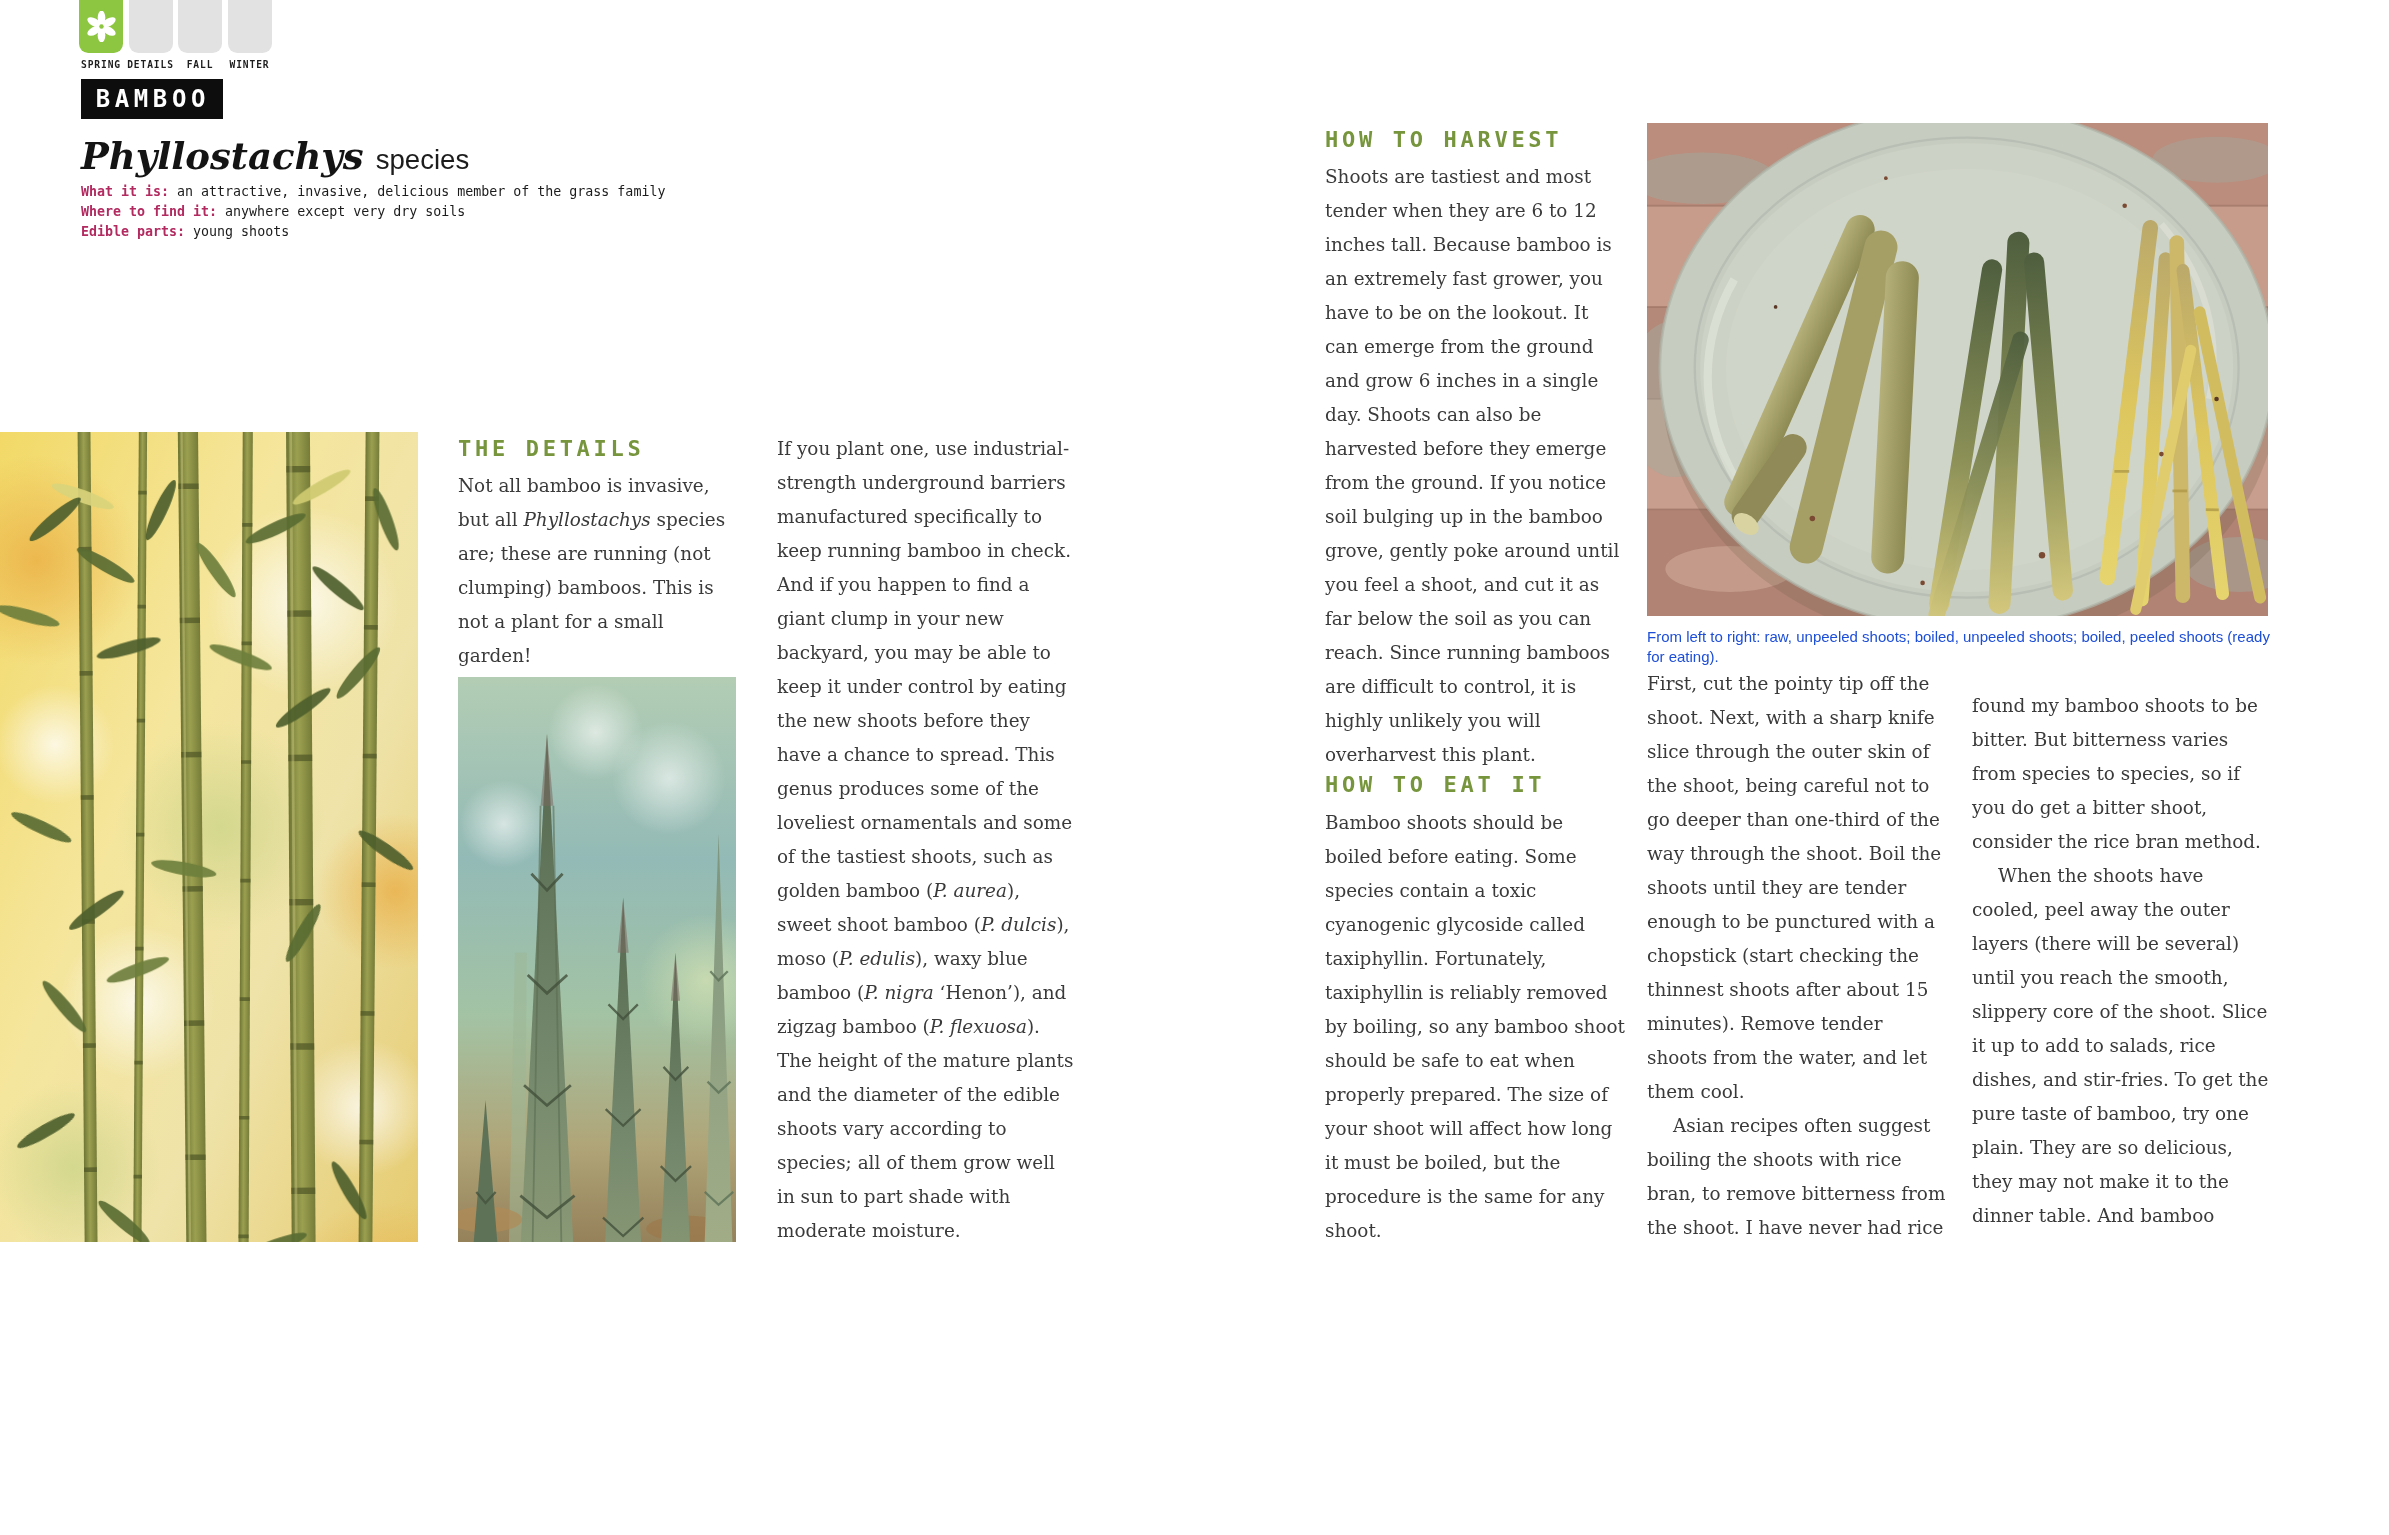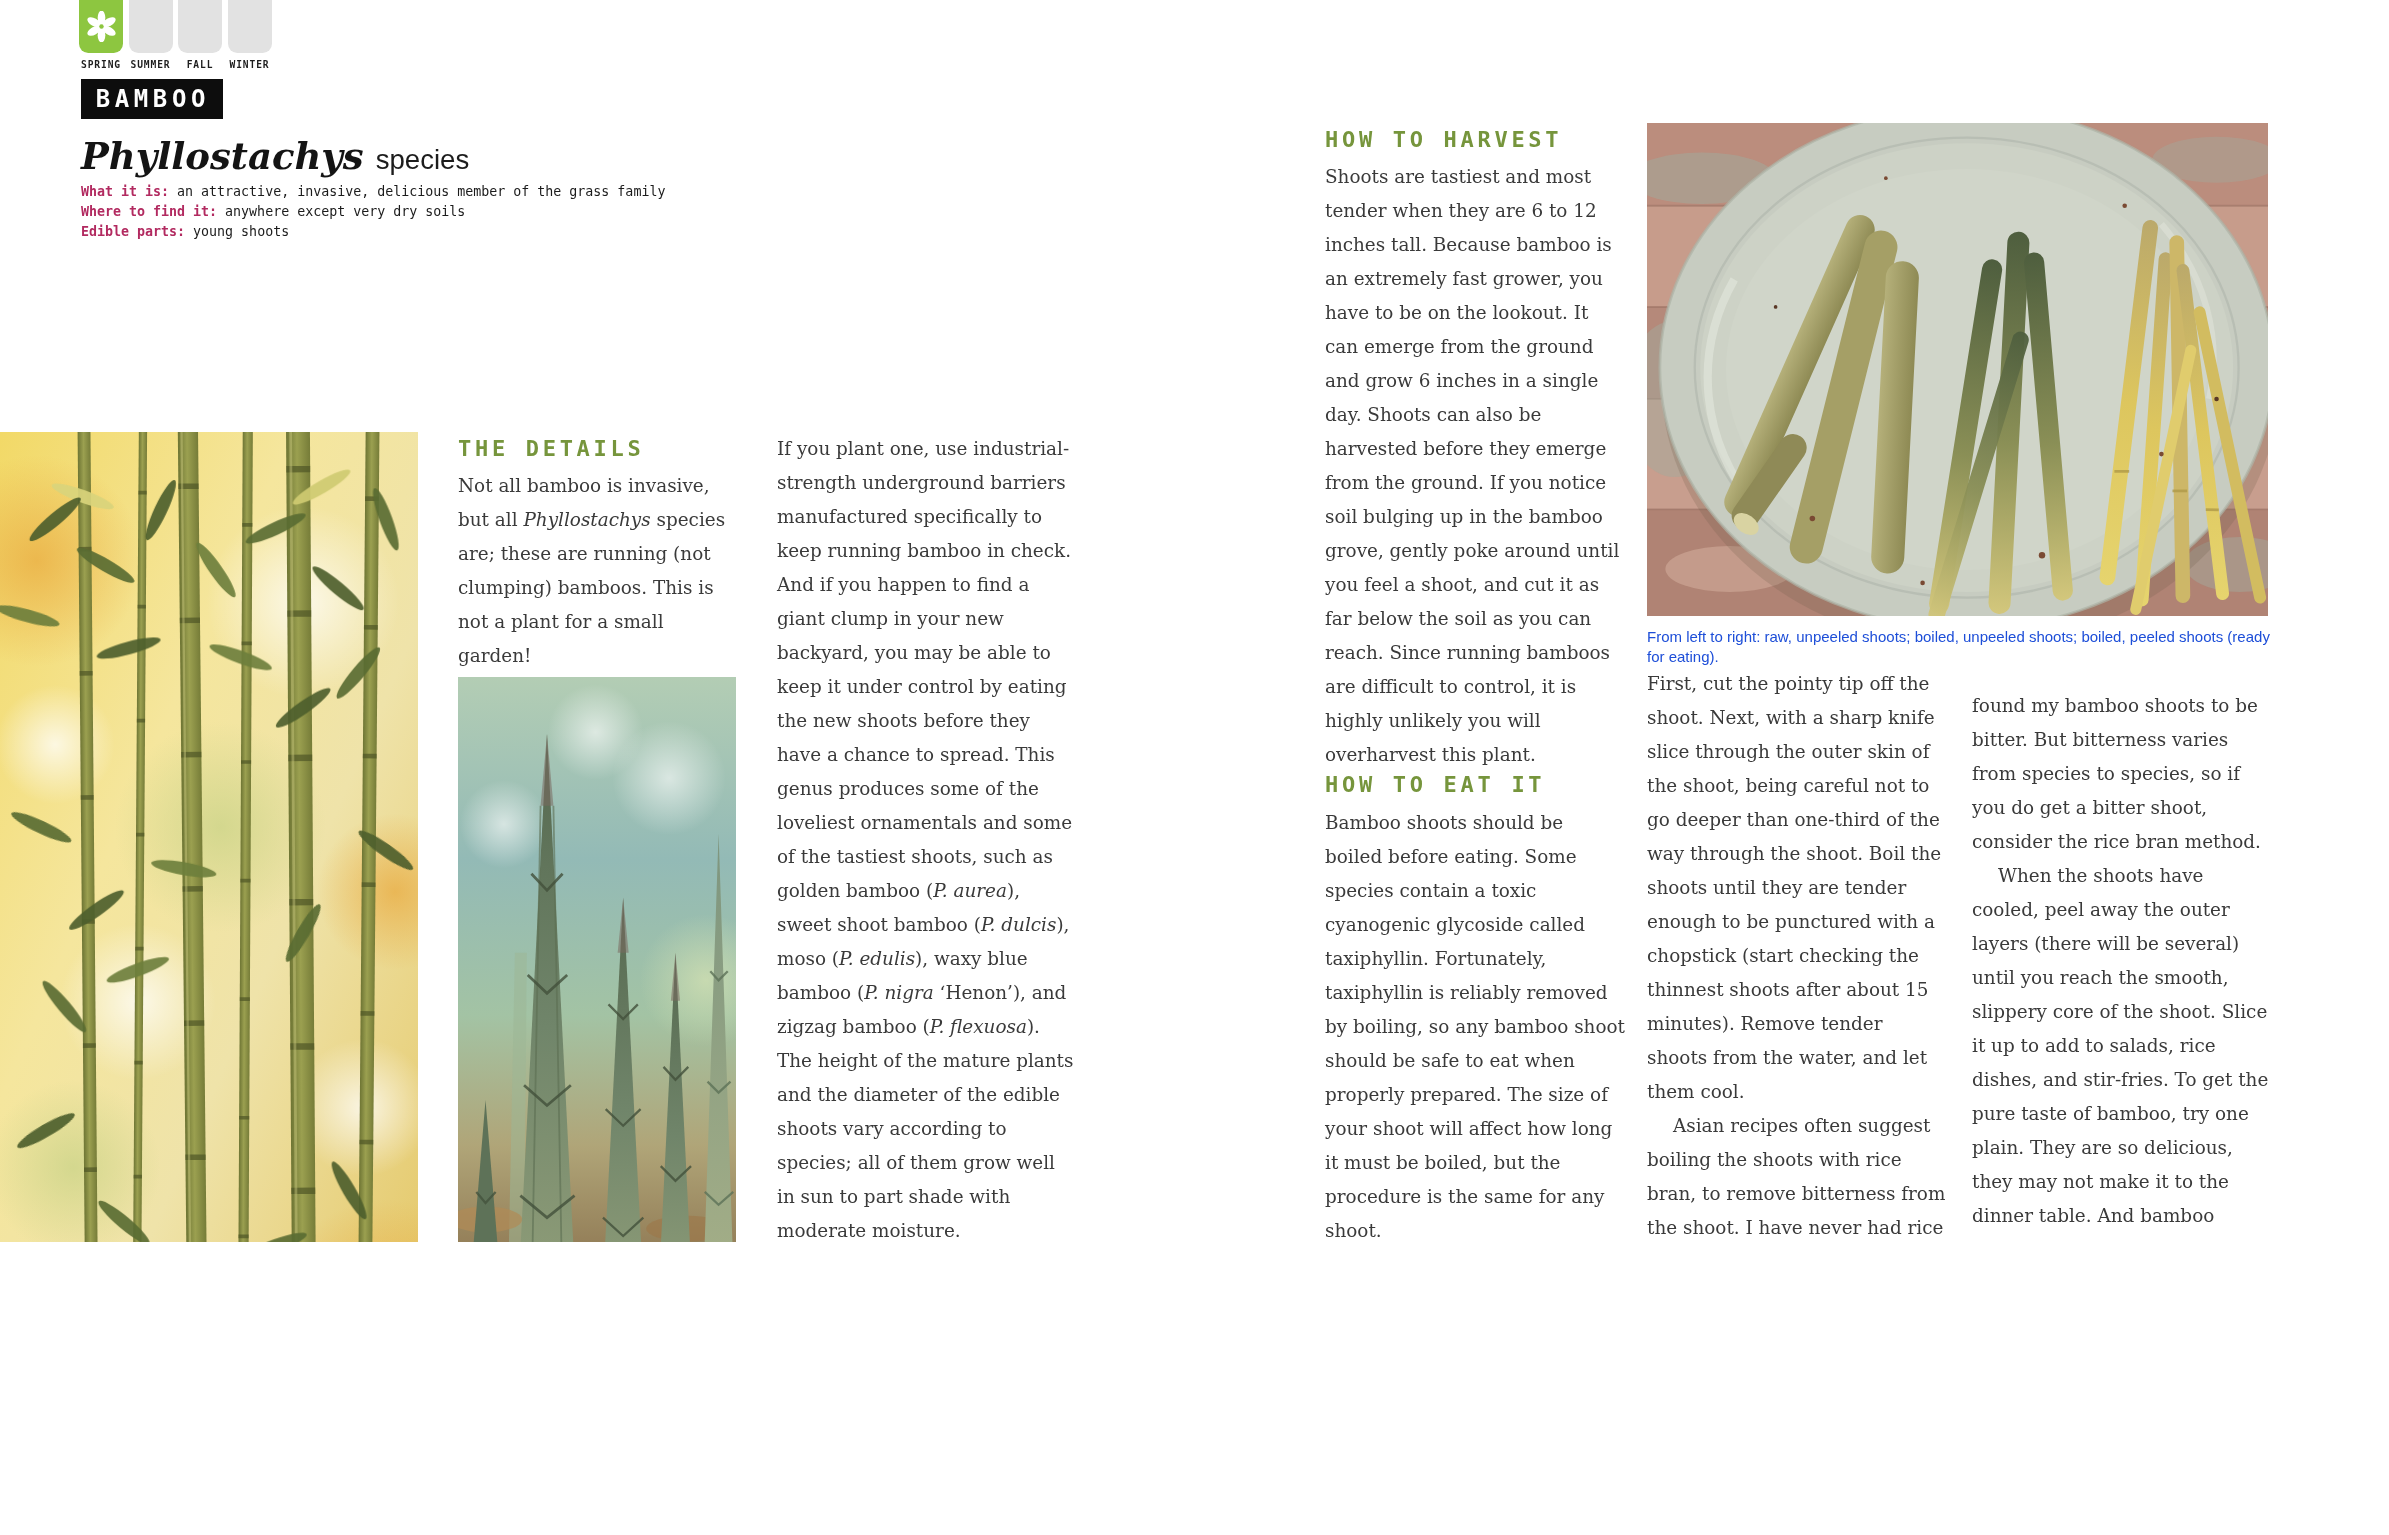--- a/index.html
+++ b/index.html
@@ -74,21 +74,21 @@
             <ellipse cx="17" cy="7.5" rx="4.2" ry="8" transform="rotate(240 17 17)"></ellipse>
             <ellipse cx="17" cy="7.5" rx="4.2" ry="8" transform="rotate(300 17 17)"></ellipse>
           </g>
           <circle cx="17" cy="17" r="2.4" fill="#8dc640"></circle>
         </svg>
       </div>
       <div class="lbl">SPRING</div>
     </div>
     <div class="season">
       <div class="tab"></div>
-      <div class="lbl">SUMMER</div>
+      <div class="lbl">DETAILS</div>
     </div>
     <div class="season">
       <div class="tab"></div>
       <div class="lbl">FALL</div>
     </div>
     <div class="season">
       <div class="tab"></div>
       <div class="lbl">WINTER</div>
     </div>
   </div>

